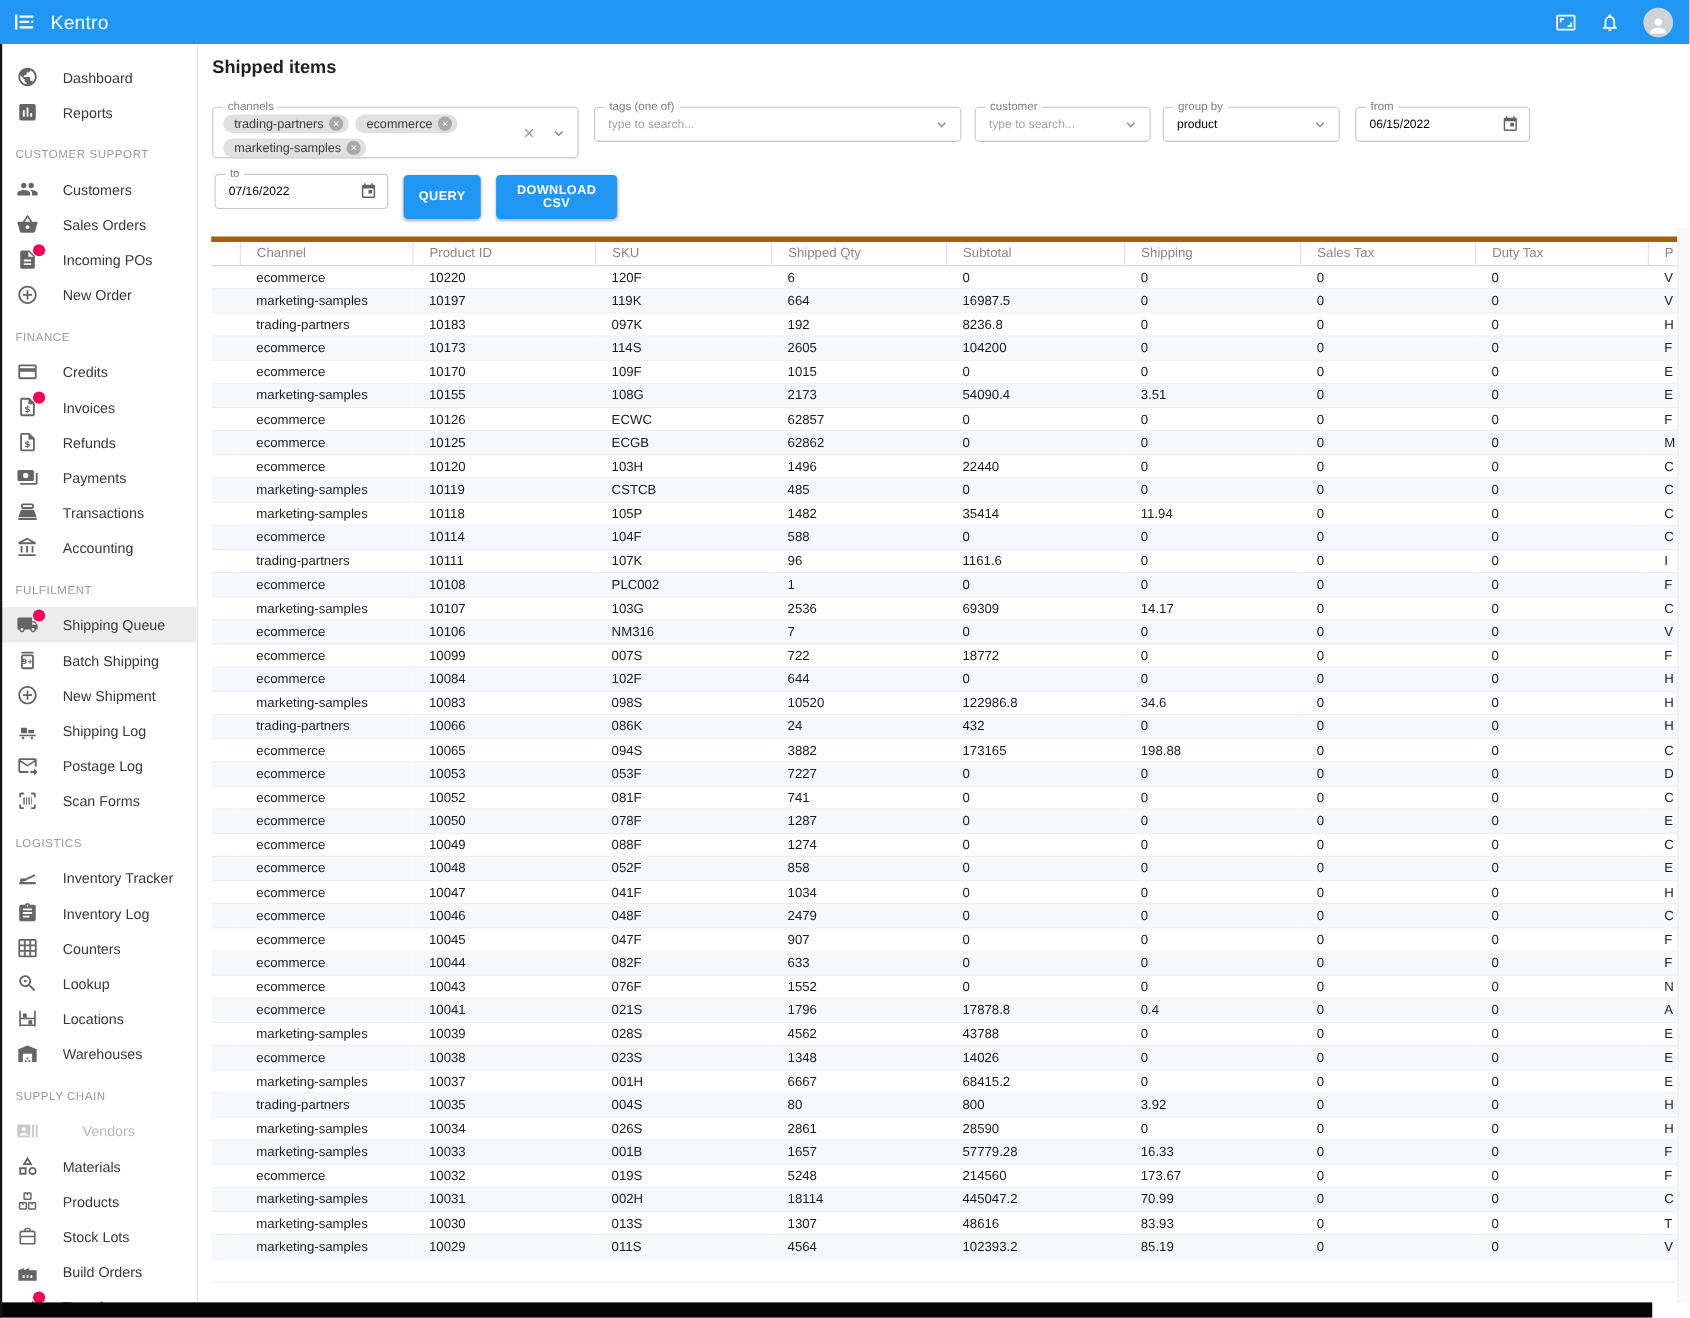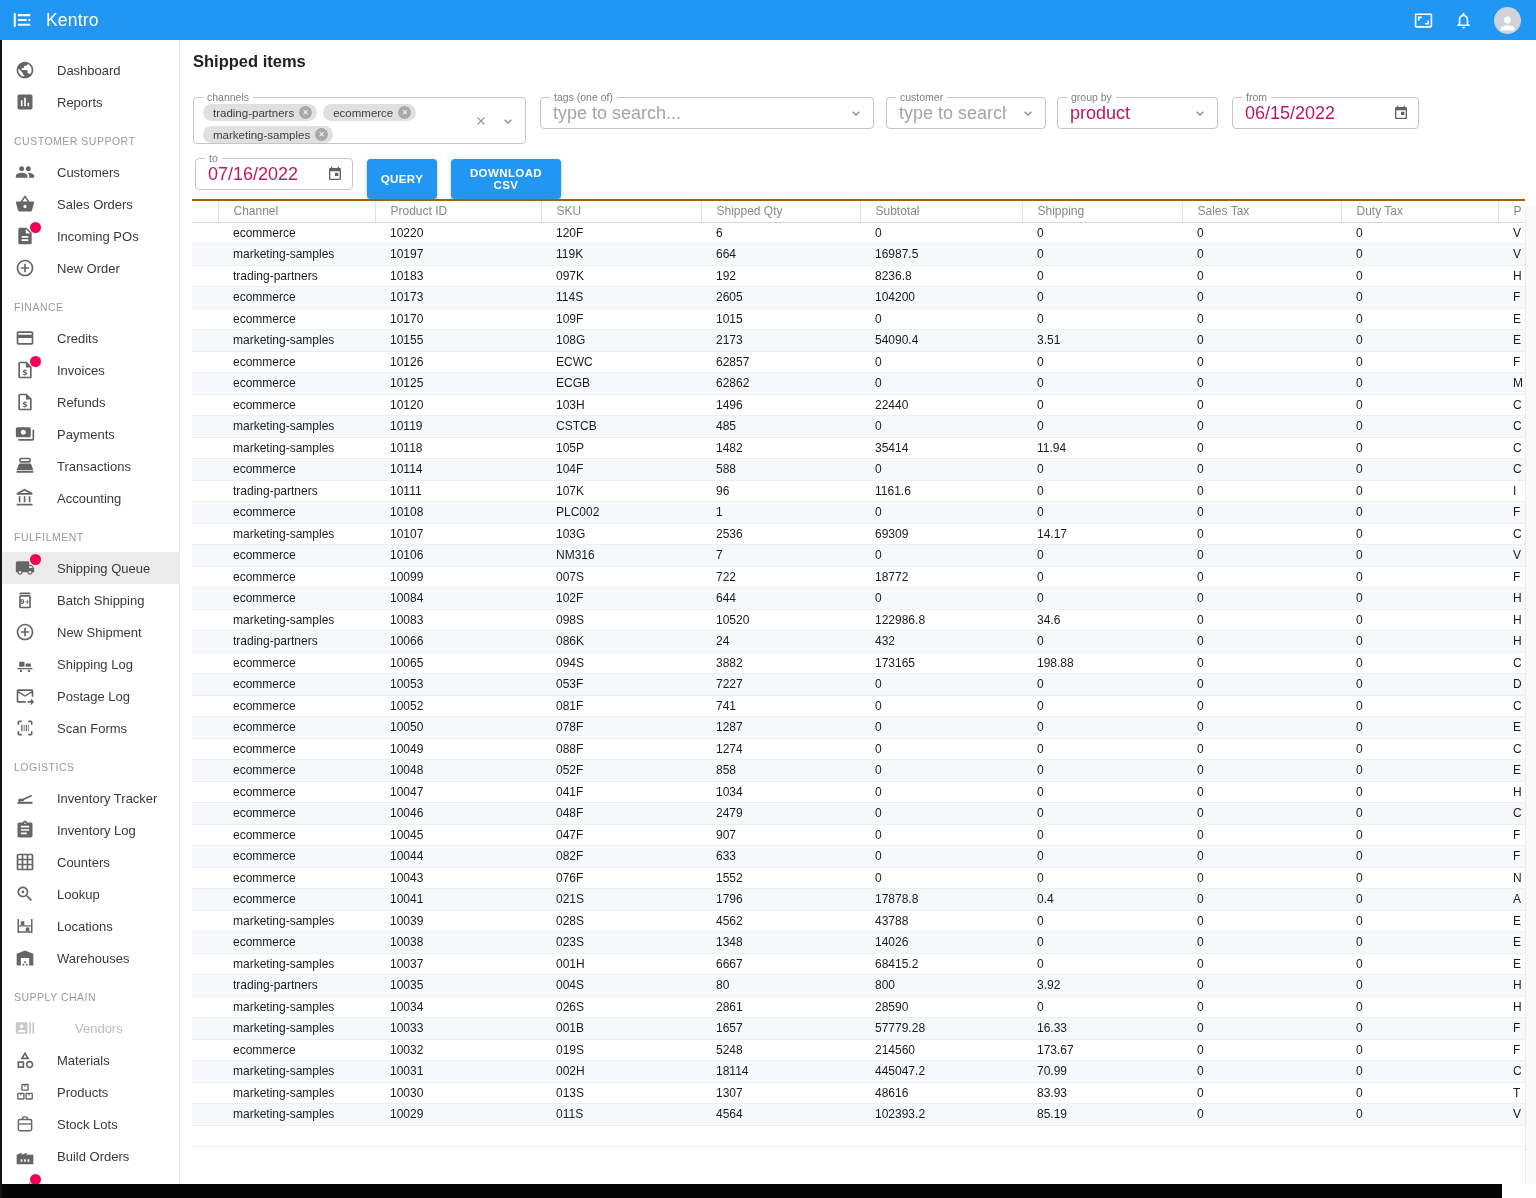--- a/index.html
+++ b/index.html
@@ -57,55 +57,55 @@
   
   .field {
     position:absolute; border:1px solid #c6c6c6; border-radius:4px; background:#fff;
   }
   .flabel {
     position:absolute; top:-6px; left:9px; background:#fff; padding:0 4px;
     font-size:10.5px; line-height:11px; color:#808080; white-space:nowrap;
   }
   .finput {
     border:none; outline:none; background:transparent; font-family:inherit;
-    font-size:18px; color:#be185d; height:100%; width:calc(100% - 38px); padding:0 0 0 12px;
+    font-size:11px; color:#000000; height:100%; width:calc(100% - 38px); padding:0 0 0 12px;
   }
   .finput::placeholder { color:#a5a5a5; }
   .chev { position:absolute; right:9px; top:50%; margin-top:-8px; width:16px; height:16px; color:#8a8a8a; cursor:pointer; }
   .cal { position:absolute; right:9px; top:50%; margin-top:-8px; width:16px; height:16px; color:#616161; cursor:pointer; }
   .clear-x { position:absolute; right:37px; top:50%; margin-top:-7px; width:14px; height:14px; color:#9a9a9a; cursor:pointer; }
 
   .f-channels { left:13px; top:57px; width:333px; height:47px; }
   .chips { display:flex; flex-wrap:wrap; gap:5px 6px; padding:6px 56px 6px 9px; }
   .chip {
     display:inline-flex; align-items:center; height:17px; background:#e0e0e0;
     border-radius:12px; padding:0 5px 0 10px; font-size:11.5px; color:#3d3d3d; white-space:nowrap;
   }
   .chip-del {
     width:13px; height:13px; border-radius:50%; background:#a8a8a8; color:#fff;
     font-size:8px; line-height:13px; text-align:center; margin-left:5px; cursor:pointer;
   }
   .f-tags     { left:360px; top:57px; width:334px; height:32px; }
   .f-customer { left:706px; top:57px; width:160px; height:32px; }
   .f-groupby  { left:877px; top:57px; width:161px; height:32px; }
-  .f-from     { left:1052px; top:57px; width:187px; height:32px; }
+  .f-from     { left:1052px; top:57px; width:159px; height:32px; }
   .f-to       { left:15px;  top:118px; width:158px; height:32px; }
 
   .btn {
     position:absolute; height:40px; background:#2196f3; color:#fff; border:none; border-radius:4px;
     font-family:inherit; font-size:11.5px; font-weight:700; letter-spacing:.4px;
     box-shadow:0 1px 3px rgba(0,0,0,.3); cursor:pointer;
   }
   .b-query { left:187px; top:119px; width:70px; }
   .b-download { left:271px; top:119px; width:110px; }
 
   
   .table-wrap {
-    position:absolute; left:12px; top:159px; width:1333px; bottom:0;
-    overflow:hidden; border-top:2px solid #a16207;
+    position:absolute; left:12px; top:175px; width:1333px; bottom:0;
+    overflow:hidden; border-top:5px solid #a16207;
   }
   table { border-collapse:collapse; table-layout:fixed; width:1506px; font-size:12px; color:#1a1b1e; }
   thead th {
     height:21px; font-weight:400; color:#87888c; text-align:left;
     padding:0 0 0 15px; border-bottom:1px solid #d6d6d6; border-left:1px solid #e1e1e1;
     white-space:nowrap; overflow:hidden;
   }
   thead th:first-child { border-left:none; padding-left:0; }
   tbody td {
     height:21.5px; padding:0 0 0 15px; border-bottom:1px solid #eceef2;

